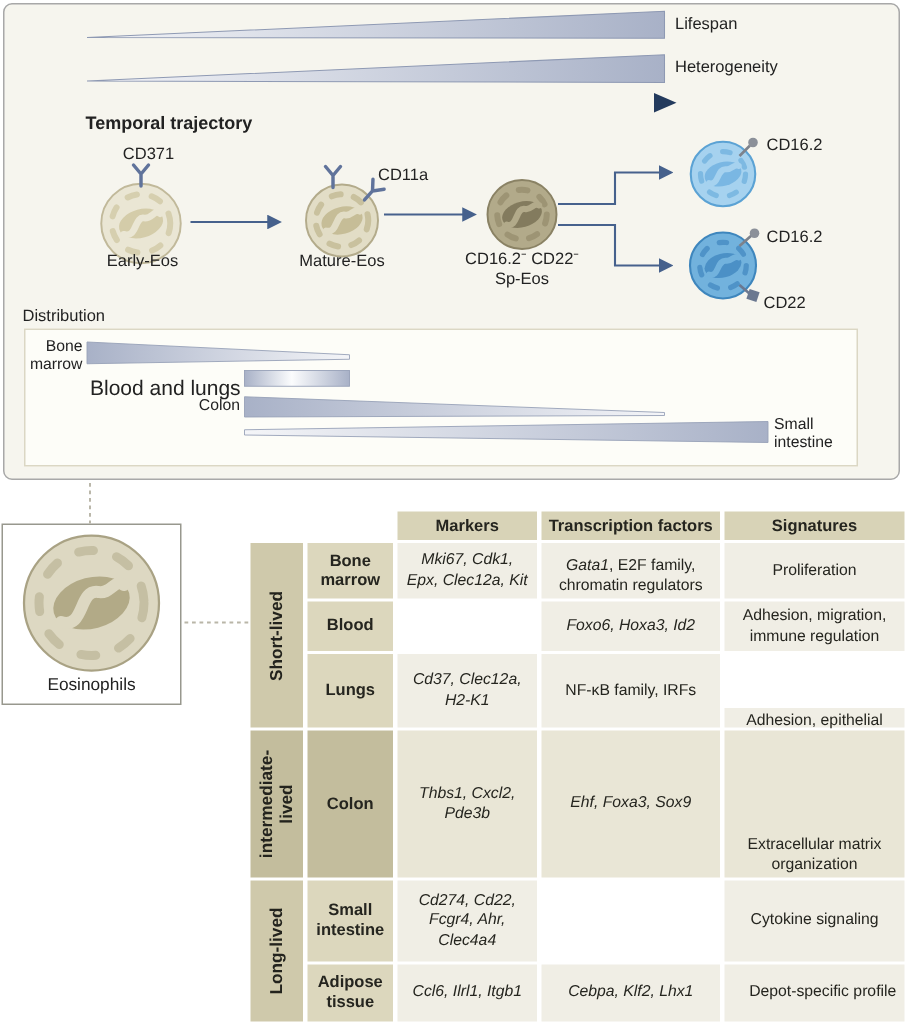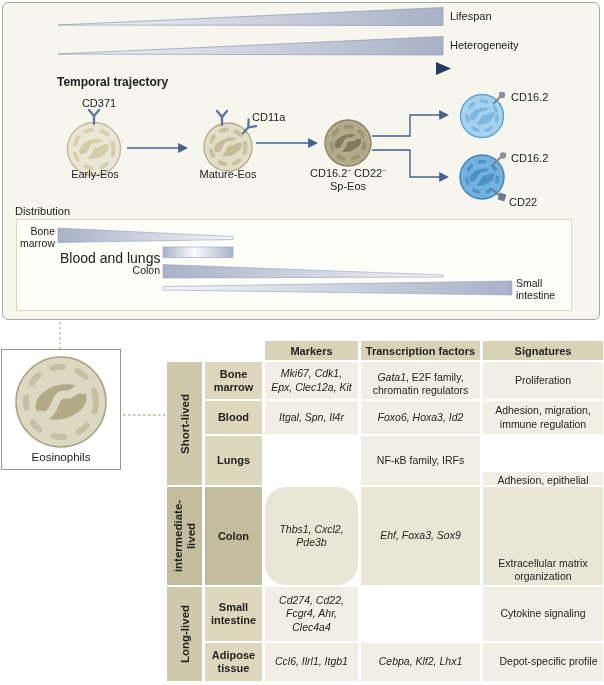--- a/index.html
+++ b/index.html
@@ -192,41 +192,41 @@
     <div class="cell datacell d-light" style="grid-area: 2 / 3;">
       <div><i>Mki67, Cdk1, Epx, Clec12a, Kit</i></div>
     </div>
     <div class="cell datacell d-light" style="grid-area: 2 / 4; align-items: flex-end;">
       <div><i>Gata1</i><span>, E2F family, chromatin regulators</span></div>
     </div>
     <div class="cell datacell d-light" style="grid-area: 2 / 5;">
       <div><span>Proliferation</span></div>
     </div>
     <div class="cell tissue t-light" style="grid-area: 3 / 2;">Blood</div>
-    <div class="cell datacell d-light" style="grid-area: 3 / 3;">
-      <div><i>Itgal, Spn, Il4r</i></div>
-    </div>
     <div class="cell datacell d-light" style="grid-area: 3 / 4;">
       <div><i>Foxo6, Hoxa3, Id2</i></div>
     </div>
     <div class="cell datacell d-light" style="grid-area: 3 / 5;">
       <div><span>Adhesion, migration, immune regulation</span></div>
     </div>
     <div class="cell tissue t-light" style="grid-area: 4 / 2;">Lungs</div>
+    <div class="cell datacell d-light" style="grid-area: 4 / 3;">
+      <div><i>Cd37, Clec12a, H2-K1</i></div>
+    </div>
     <div class="cell datacell d-light" style="grid-area: 4 / 4;">
       <div><span>NF-κB family, IRFs</span></div>
     </div>
     <div class="cell datacell d-light" style="grid-area: 4 / 5; margin-top: 36px;">
       <div><span>Adhesion, epithelial interface function, immune regulation</span></div>
     </div>
     <div class="cell group g-dark" style="grid-area: 5 / 1 / span 1;">
       <div class="vlabel" style="width: 92px;">intermediate-lived</div>
     </div>
     <div class="cell tissue t-dark" style="grid-area: 5 / 2;">Colon</div>
-    <div class="cell datacell d-dark" style="grid-area: 5 / 3; border-radius: 21px;">
+    <div class="cell datacell d-dark" style="grid-area: 5 / 3;">
       <div><i>Thbs1, Cxcl2, Pde3b</i></div>
     </div>
     <div class="cell datacell d-dark" style="grid-area: 5 / 4;">
       <div><i>Ehf, Foxa3, Sox9</i></div>
     </div>
     <div class="cell datacell d-dark" style="grid-area: 5 / 5; align-items: flex-end;">
       <div><span>Extracellular matrix organization</span></div>
     </div>
     <div class="cell group g-light" style="grid-area: 6 / 1 / span 2;">
       <div class="vlabel" style="width: 88px;">Long-lived</div>

